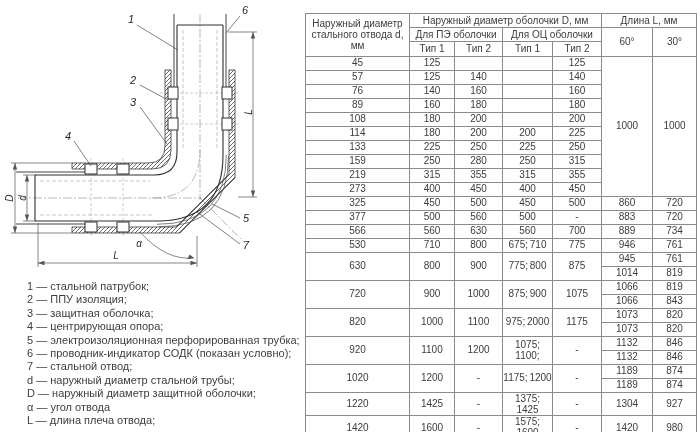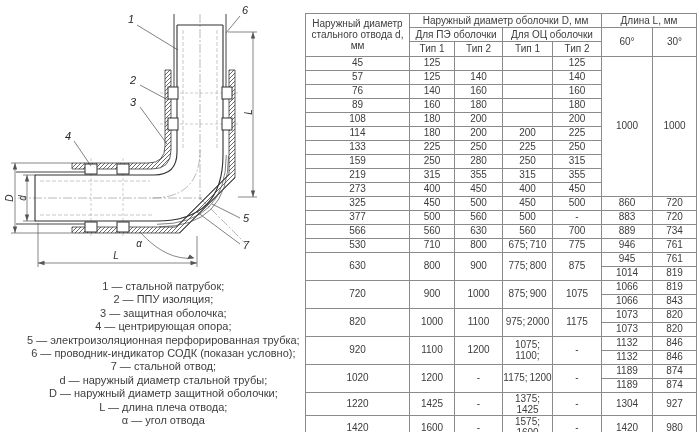--- a/index.html
+++ b/index.html
@@ -1,19 +1,19 @@
 <!DOCTYPE html>
 <html><head>
 <meta charset="utf-8">
 <style>
   html,body{margin:0;padding:0;background:#fff;}
   .page{position:relative;width:700px;height:432px;background:#ffffff;overflow:hidden;
         font-family:"Liberation Sans",sans-serif;color:#3c3c3c;}
   .drawing{position:absolute;left:0;top:0;width:305px;height:278px;}
-  .legend{position:absolute;left:27px;top:280px;font-size:11px;line-height:13.4px;color:#3d3d3d;text-align:center;}
+  .legend{position:absolute;left:27px;top:280px;font-size:11px;line-height:13.4px;color:#3d3d3d;}
   .legend div{white-space:nowrap;}
   .spec-table{position:absolute;left:305px;top:13px;border-collapse:collapse;table-layout:fixed;width:391px;}
   .spec-table th,.spec-table td{border:1px solid #8b8b8b;text-align:center;vertical-align:middle;
         font-size:10px;color:#3c3c3c;padding:0;line-height:1.12;}
   .spec-table th{font-weight:normal;padding:1px 1px;}
   .spec-table td{height:13px;}
   .spec-table .wrapcell{word-spacing:-1px;}
 </style>
 </head>
 <body>
@@ -146,22 +146,22 @@
   <div class="legend">
     <div>1 — стальной патрубок;</div>
     <div>2 — ППУ изоляция;</div>
     <div>3 — защитная оболочка;</div>
     <div>4 — центрирующая опора;</div>
     <div>5 — электроизоляционная перфорированная трубка;</div>
     <div>6 — проводник-индикатор СОДК (показан условно);</div>
     <div>7 — стальной отвод;</div>
     <div>d — наружный диаметр стальной трубы;</div>
     <div>D — наружный диаметр защитной оболочки;</div>
+    <div>α — угол отвода</div>
     <div>L — длина плеча отвода;</div>
-    <div>α — угол отвода</div>
   </div>
 
   <table class="spec-table">
     <colgroup>
       <col style="width:104px">
         <col style="width:45px">
         <col style="width:48px">
       <col style="width:50px">
         <col style="width:49px">
         <col style="width:51px">

